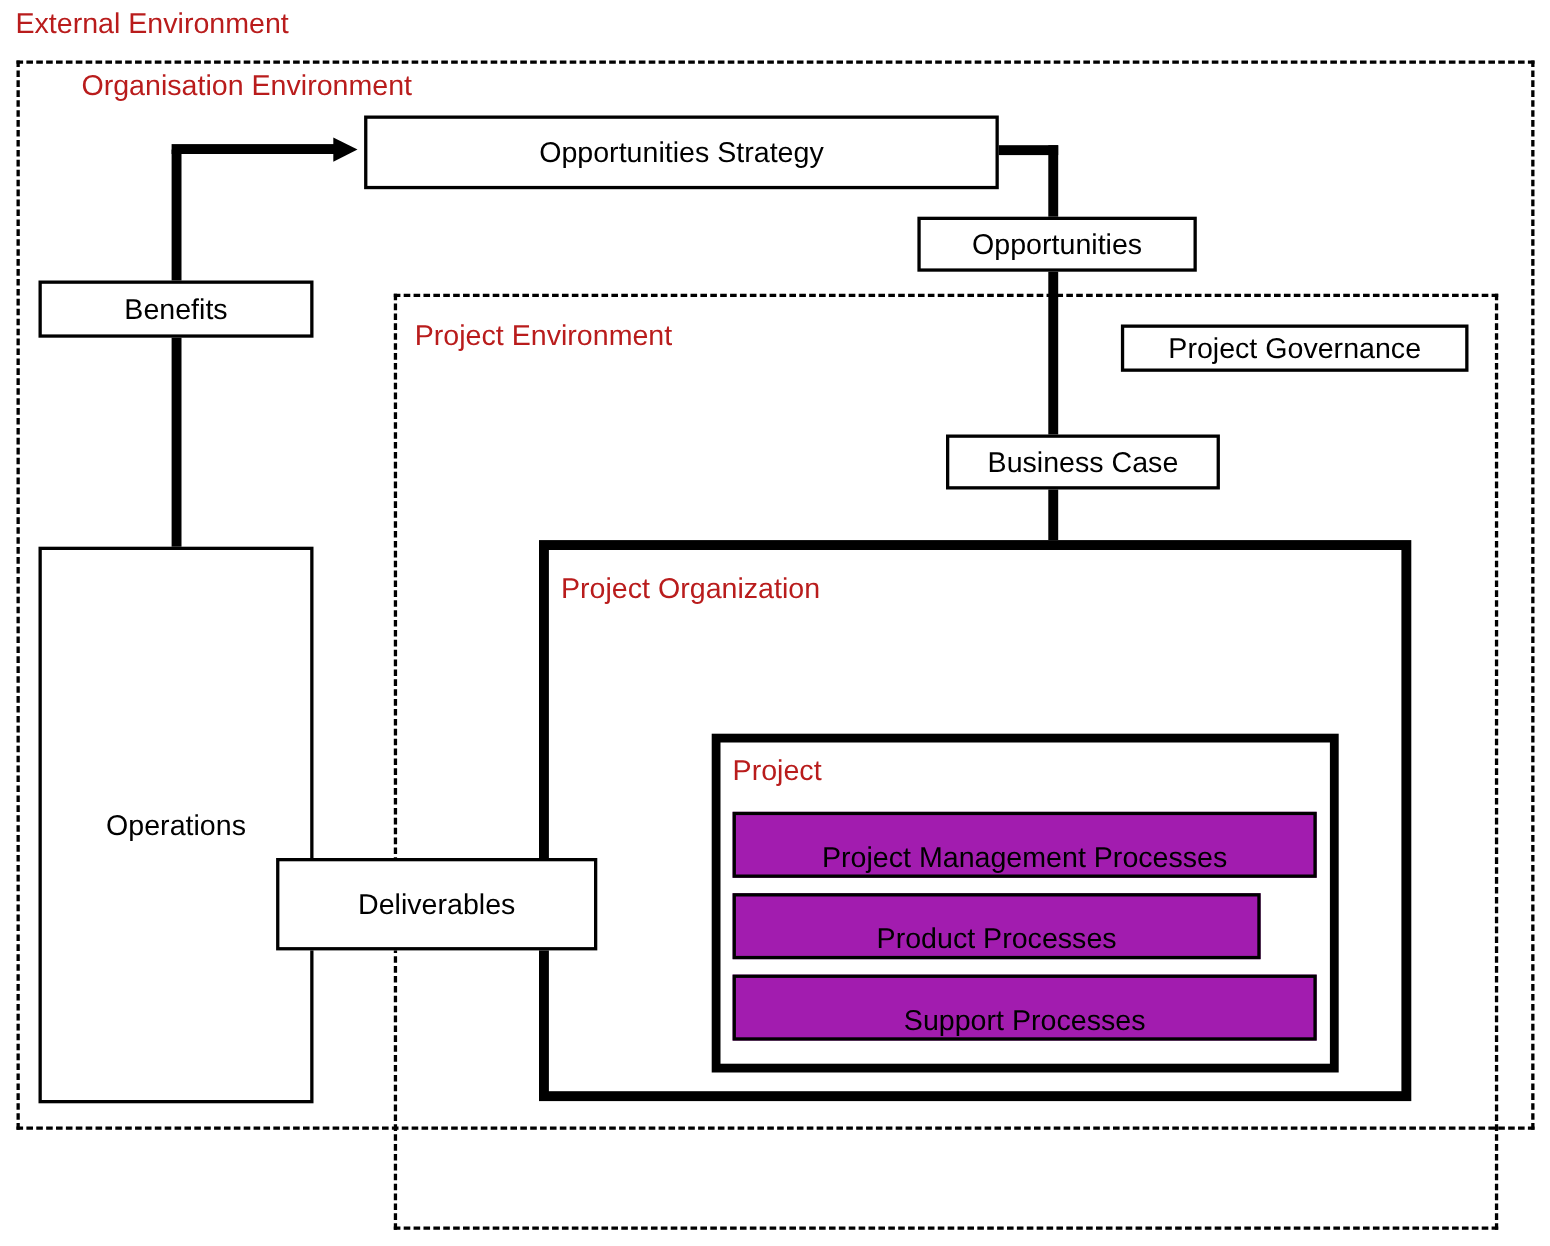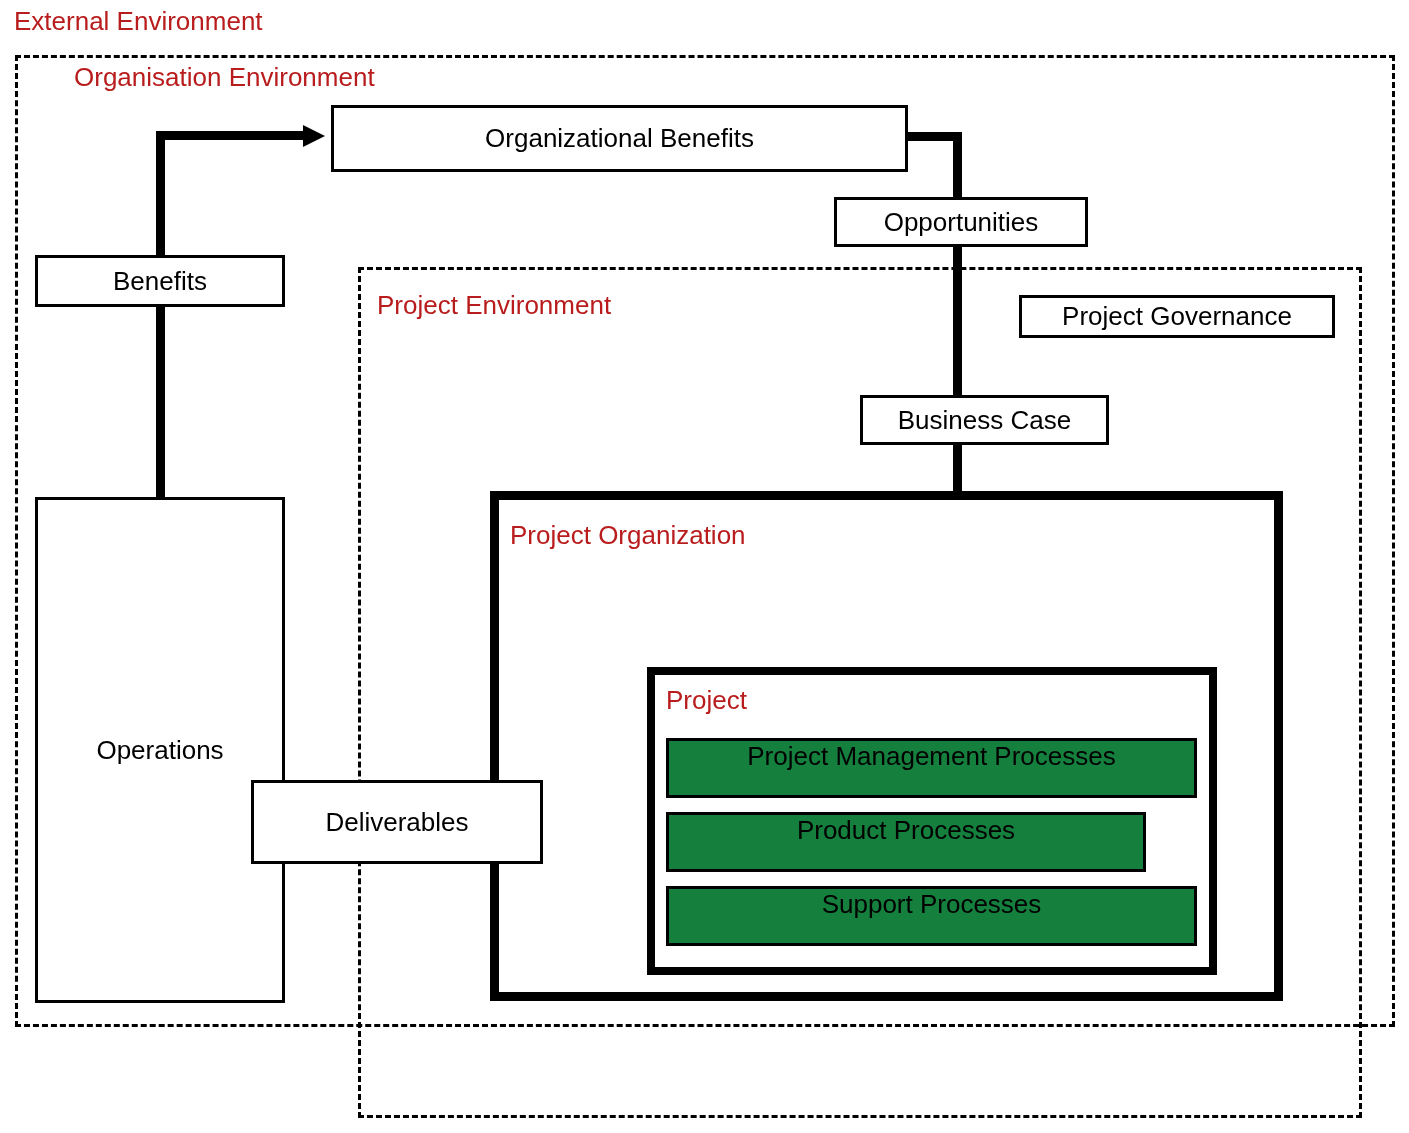--- a/index.html
+++ b/index.html
@@ -62,23 +62,23 @@
     box-sizing: border-box;
     border: 8px solid #000000;
     background: #ffffff;
   }
 
   
   .proc-box {
     position: absolute;
     box-sizing: border-box;
     border: 3px solid #000000;
-    background: #15803d;
+    background: #a21caf;
     display: flex;
-    align-items: flex-start;
+    align-items: flex-end;
     justify-content: center;
     font-size: 26px;
     white-space: nowrap;
   }
 
   
   .conn-v { position: absolute; background: #000000; width: 9px; }
   .conn-h { position: absolute; background: #000000; height: 9px; }
 
   
@@ -127,21 +127,21 @@
   <div class="arrow-right z-mid" style="left:303px; top:125px;"></div>
 
   <div class="conn-h z-mid" style="left:900px; top:132px; width:62px;"></div>
   <div class="conn-v z-mid" style="left:953px; top:132px; height:530px;"></div>
   <div class="arrow-down z-mid" style="left:947px; top:640px;"></div>
 
   <div class="conn-h z-mid" style="left:553px; top:816px; width:112px;"></div>
   <div class="arrow-left z-mid" style="left:549px; top:810px;"></div>
 
   <div class="box z-top" style="left:331px; top:105px; width:577px; height:67px;">
-    <span>Organizational Benefits</span>
+    <span>Opportunities Strategy</span>
   </div>
 
   <div class="box z-top" style="left:834px; top:197px; width:254px; height:50px;">
     <span>Opportunities</span>
   </div>
 
   <div class="box z-top" style="left:1019px; top:295px; width:316px; height:43px;">
     <span>Project Governance</span>
   </div>
 

